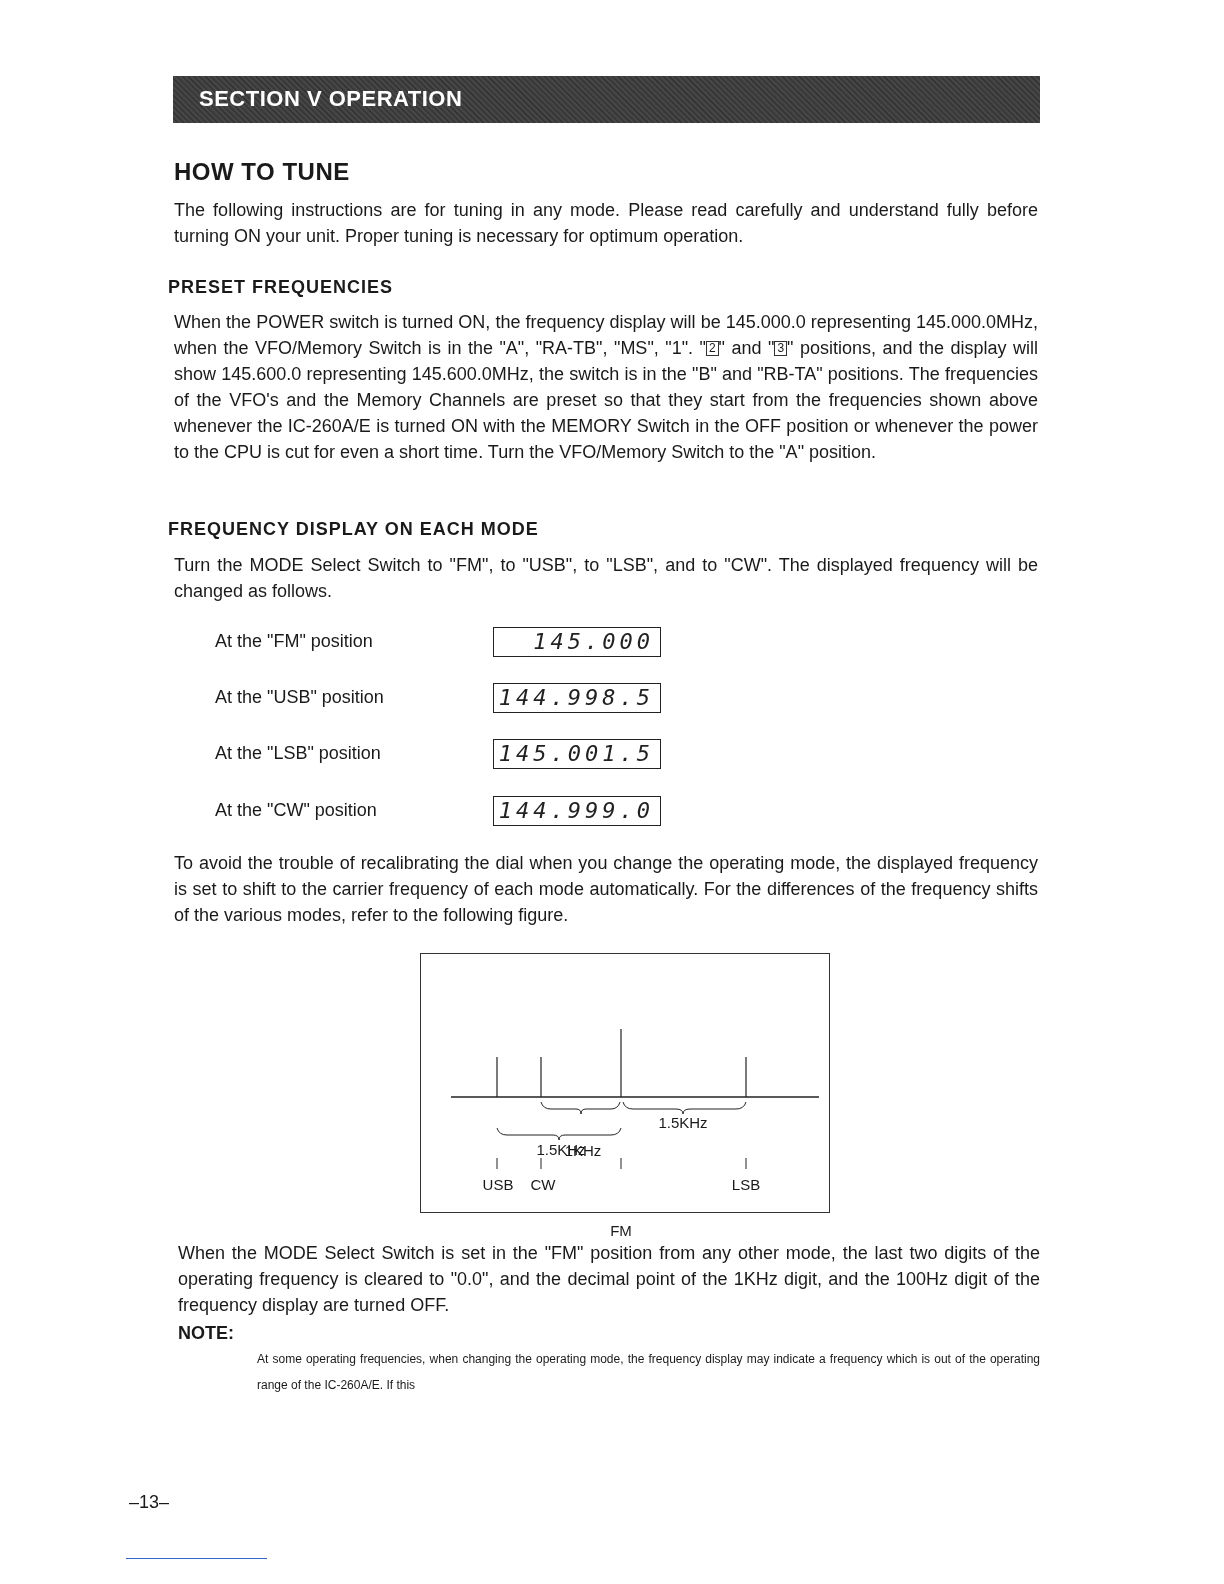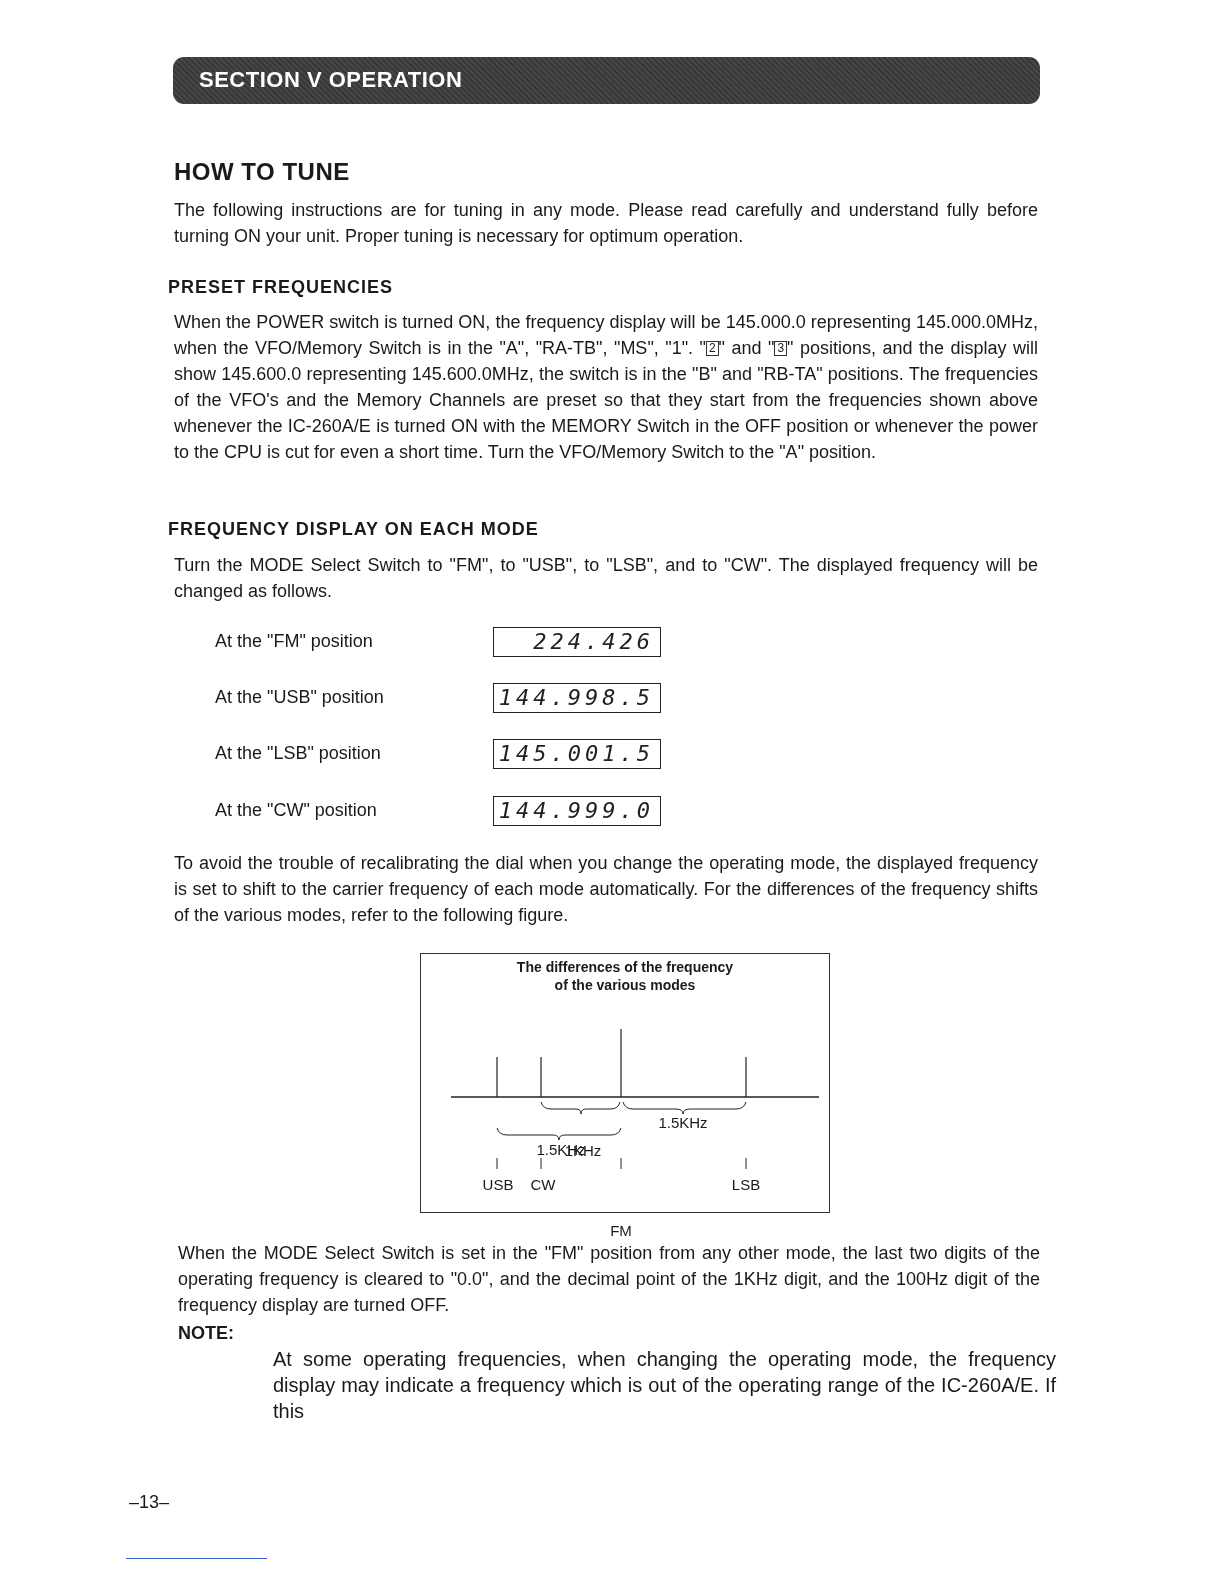--- a/index.html
+++ b/index.html
@@ -1,41 +1,40 @@
 <!DOCTYPE html>
 <html><head>
 <meta charset="utf-8">
 <style>
   html, body { margin: 0; padding: 0; background: #ffffff; }
   body { width: 1224px; height: 1584px; position: relative; overflow: hidden;
          font-family: "Liberation Sans", sans-serif; color: #1a1a1a; }
-  .banner { position: absolute; left: 173px; top: 57px; width: 867px; height: 47px;
+  .banner { position: absolute; left: 173px; top: 76px; width: 867px; height: 47px;
             background: repeating-linear-gradient(45deg, #3a3a3a 0px, #4a4a4a 2px, #2e2e2e 4px);
-            border-radius: 11px;
             }
   .banner .title { position: absolute; left: 26px; top: 10px; color: #ffffff;
                    font-size: 22px; font-weight: bold; letter-spacing: 0.5px; }
   .h1 { position: absolute; left: 174px; top: 158px; font-size: 24px; font-weight: bold; letter-spacing: 0.5px; }
   .h2 { position: absolute; left: 168px; font-size: 18px; font-weight: bold; letter-spacing: 1px; }
   .para { position: absolute; left: 174px; width: 864px; font-size: 18px; line-height: 26px; text-align: justify; }
   .para.wide { left: 178px; width: 862px; }
   .mode-row { position: absolute; left: 215px; height: 30px; font-size: 18px; }
   .mode-label { position: absolute; left: 0; top: 4px; white-space: nowrap; }
   .lcd { position: absolute; left: 278px; top: 0; width: 168px; height: 30px;
          border: 1.5px solid #222; box-sizing: border-box; }
   .lcd-text { position: absolute; right: 6px; top: 1px; font-family: "DejaVu Sans Mono", monospace;
               font-size: 22px; font-style: italic; letter-spacing: 4px; color: #222; font-weight: 300; }
   .fig { position: absolute; left: 420px; top: 953px; width: 410px; height: 260px;
          border: 1.5px solid #333; box-sizing: border-box; }
   .fig-title { position: absolute; left: 0; width: 100%; top: 4px; text-align: center;
                font-size: 14px; font-weight: bold; line-height: 18px; }
   .fig svg { position: absolute; left: 0; top: 0; }
   .fig-lbl { position: absolute; font-size: 15px; transform: translateX(-50%); white-space: nowrap; }
   .note-label { position: absolute; left: 178px; top: 1323px; font-size: 18px; font-weight: bold; }
-  .note-text { position: absolute; left: 257px; top: 1346px; width: 783px; font-size: 20px; line-height: 26px; text-align: justify; margin-left: 16px; }
+  .note-text { position: absolute; left: 257px; top: 1346px; width: 783px; font-size: 12px; line-height: 26px; text-align: justify; }
   .page-num { position: absolute; left: 85px; top: 1492px; font-size: 18px; margin-left: 44px; }
   .boxnum { display: inline-block; border: 1px solid #333; font-size: 12px; line-height: 13px; padding: 0 2px; vertical-align: 2px; }
   .bottom-link { position: absolute; left: 126px; top: 1558px; width: 141px; height: 1px; background: #3366cc; }
 </style>
 </head>
 <body>
 
 <div class="banner">
   <span class="title">SECTION  V  OPERATION</span>
 </div>
@@ -46,21 +45,21 @@
 
 <div class="h2" style="top:277px;">PRESET FREQUENCIES</div>
 <div class="para" style="top:309px;"><span>When the POWER switch is turned ON, the frequency display will be 145.000.0 representing 145.000.0MHz, when the VFO/Memory Switch is in the "A", "RA-TB", "MS", "1". "</span><span class="boxnum">2</span><span>" and "</span><span class="boxnum">3</span><span>" positions, and the display will show 145.600.0 representing 145.600.0MHz, the switch is in the "B" and "RB-TA" positions.  The frequencies of the VFO's and the Memory Channels are preset so that they start from the frequencies shown above whenever the IC-260A/E is turned ON with the MEMORY Switch in the OFF position or whenever the power to the CPU is cut for even a short time.  Turn the VFO/Memory Switch to the "A" position.</span></div>
 
 <div class="h2" style="top:519px;">FREQUENCY DISPLAY ON EACH MODE</div>
 <div class="para" style="top:552px;">Turn the MODE Select Switch to "FM", to "USB", to "LSB", and to "CW".  The displayed frequency will be changed as follows.</div>
 
 <div class="mode-row" style="top:627px;">
   <span class="mode-label">At the "FM" position</span>
   <div class="lcd">
-      <span class="lcd-text">224.426</span>
+      <span class="lcd-text">145.000</span>
     </div>
 </div>
 <div class="mode-row" style="top:683px;">
   <span class="mode-label">At the "USB" position</span>
   <div class="lcd">
       <span class="lcd-text">144.998.5</span>
     </div>
 </div>
 <div class="mode-row" style="top:739px;">
   <span class="mode-label">At the "LSB" position</span>
@@ -71,24 +70,20 @@
 <div class="mode-row" style="top:796px;">
   <span class="mode-label">At the "CW" position</span>
   <div class="lcd">
       <span class="lcd-text">144.999.0</span>
     </div>
 </div>
 
 <div class="para" style="top:850px;">To avoid the trouble of recalibrating the dial when you change the operating mode, the displayed frequency is set to shift to the carrier frequency of each mode automatically.  For the differences of the frequency shifts of the various modes, refer to the following figure.</div>
 
 <div class="fig">
-  <div class="fig-title">
-    <div>The differences of the frequency</div>
-    <div>of the various modes</div>
-  </div>
   <svg width="410" height="260">
     <line x1="30" y1="143" x2="398" y2="143" stroke="#222" stroke-width="1.3"></line>
     <line x1="76" y1="103" x2="76" y2="143" stroke="#222" stroke-width="1.2"></line>
     <line x1="120" y1="103" x2="120" y2="143" stroke="#222" stroke-width="1.2"></line>
     <line x1="200" y1="75" x2="200" y2="143" stroke="#222" stroke-width="1.2"></line>
     <line x1="325" y1="103" x2="325" y2="143" stroke="#222" stroke-width="1.2"></line>
     <path d="M120 148 Q122 155 130 155 L155 155 Q160 155 160 160 Q160 155 165 155 L190 155 Q197 155 199 148" fill="none" stroke="#222" stroke-width="1"></path>
     <path d="M202 148 Q204 155 212 155 L255 155 Q262 155 262 160 Q262 155 269 155 L315 155 Q323 155 325 148" fill="none" stroke="#222" stroke-width="1"></path>
     <path d="M76 174 Q78 181 86 181 L132 181 Q138 181 138 186 Q138 181 144 181 L190 181 Q198 181 200 174" fill="none" stroke="#222" stroke-width="1"></path>
     <line x1="76" y1="204" x2="76" y2="215" stroke="#222" stroke-width="1"></line>

